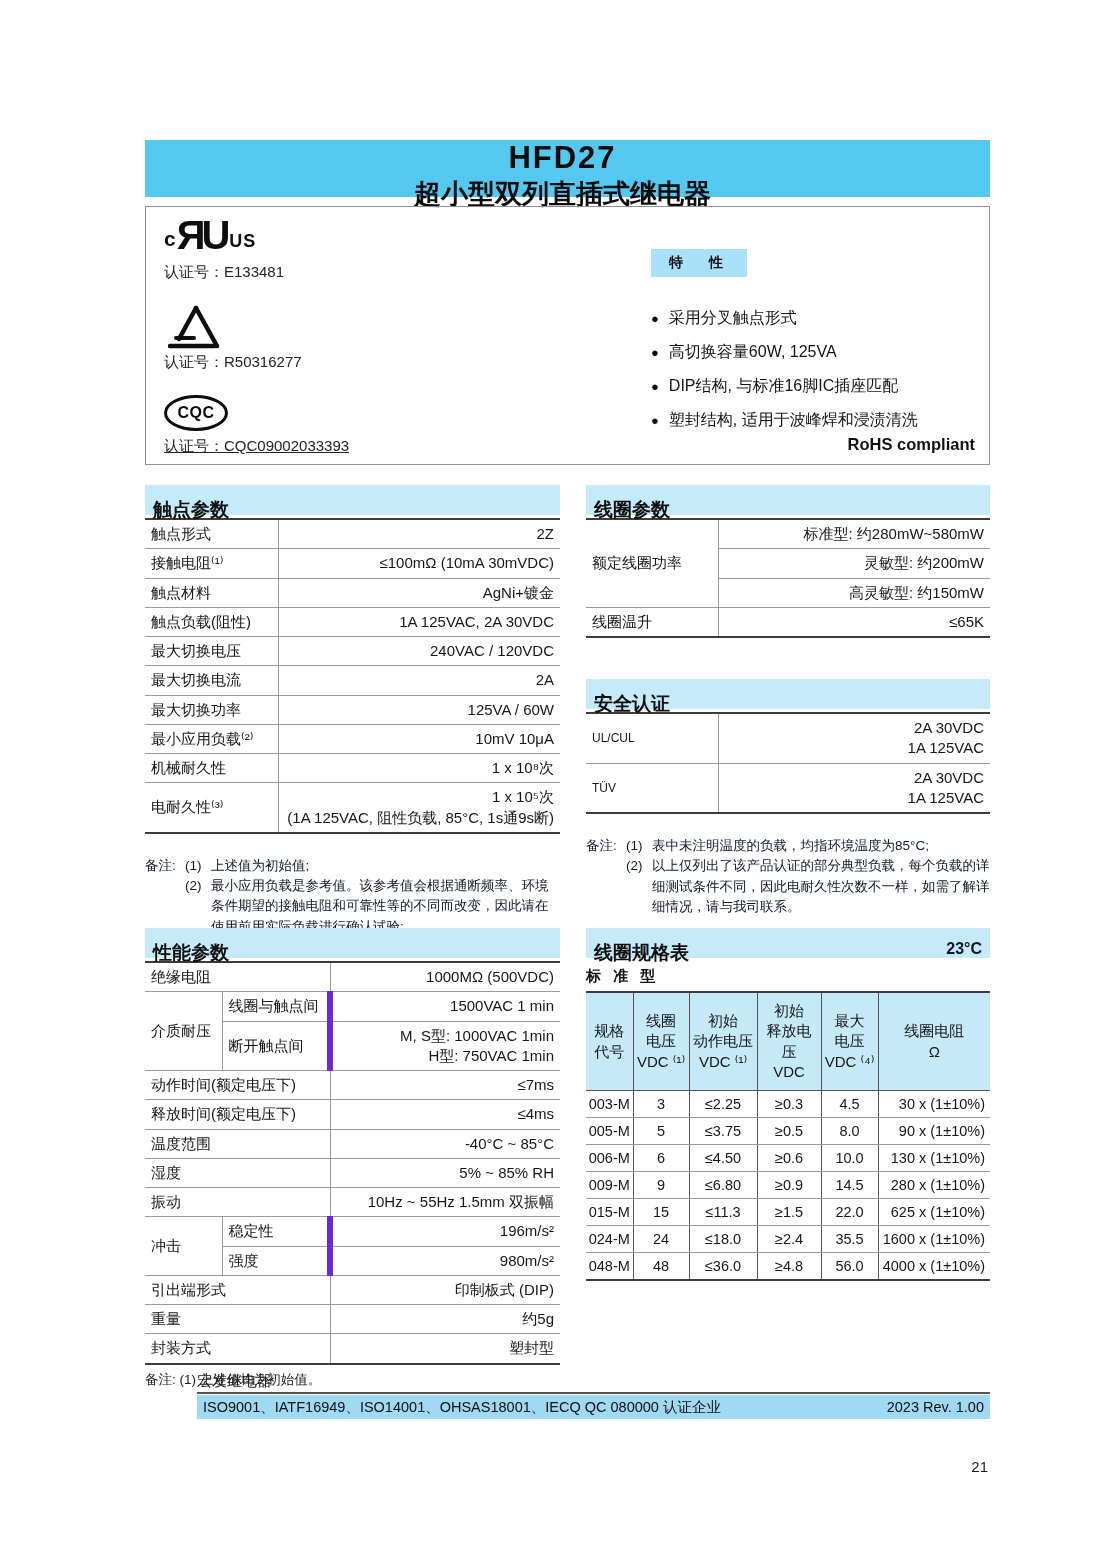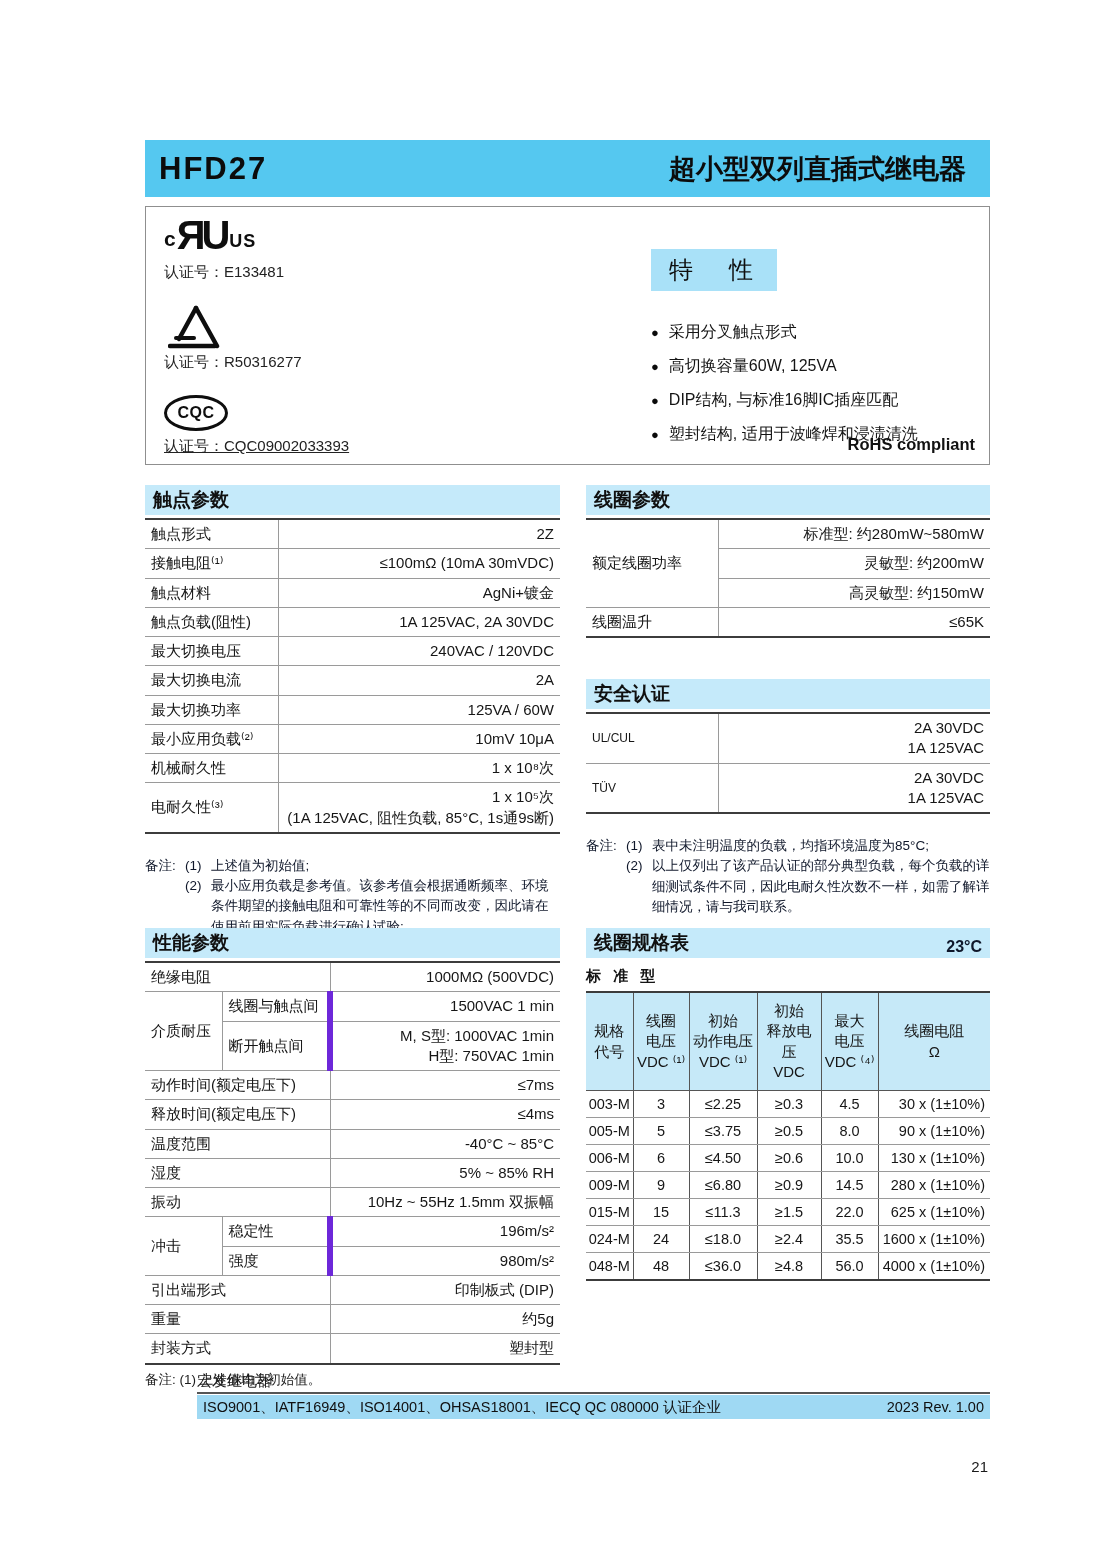--- a/index.html
+++ b/index.html
@@ -11,47 +11,47 @@
   }
   html,body{margin:0;padding:0;background:#ffffff;}
   body{width:1102px;height:1559px;position:relative;
        font-family:"Liberation Sans","DejaVu Sans",sans-serif;color:#1b1b1b;
        -webkit-font-smoothing:antialiased;}
   .abs{position:absolute;}
 
   
   .titlebar{left:145px;top:140px;width:845px;height:57px;background:var(--header_blue);
     display:flex;align-items:center;justify-content:space-between;box-sizing:border-box;
-    padding:0 24px 0 14px;}
+    padding:0 24px 0 14px;flex-direction:column;}
   .titlebar .model{font-size:31px;font-weight:bold;letter-spacing:2px;color:#0c0c0c;}
   .titlebar .title{font-size:27px;font-weight:bold;color:#0c0c0c;}
 
   
   .cert-box{left:145px;top:206px;width:845px;height:259px;border:1.5px solid #8f8f8f;box-sizing:border-box;}
   .cert-col{position:absolute;left:18px;top:0;width:420px;height:100%;}
   .cert-num{position:absolute;font-size:15px;color:#222;}
   .ul-mark{position:absolute;left:0;top:12px;display:flex;align-items:flex-end;color:#0e0e0e;}
   .ul-c{font-size:21px;font-weight:800;line-height:1;margin:0 1px 2px 0;}
   .ul-ru{font-size:40px;font-weight:800;line-height:0.8;letter-spacing:-4px;}
   .ul-us{font-size:18px;font-weight:800;line-height:1;margin:0 0 1px 3px;letter-spacing:1px;}
   .tuv-mark{position:absolute;left:4px;top:96px;}
   .cqc-mark{position:absolute;left:0;top:188px;width:64px;height:36px;border:3px solid #0e0e0e;
     border-radius:50%;display:flex;align-items:center;justify-content:center;box-sizing:border-box;
     font-size:16px;font-weight:800;letter-spacing:0.5px;color:#0e0e0e;}
   .feature-col{position:absolute;left:505px;top:0;right:12px;bottom:0;}
   .feature-heading{display:inline-block;margin-top:42px;background:var(--feature_label_blue);
-    padding:5px 18px;font-size:24px;font-weight:normal;letter-spacing:6px;color:#0e0e0e;}
+    padding:5px 18px;font-size:14px;font-weight:bold;letter-spacing:6px;color:#0e0e0e;}
   .feature-list{list-style:none;margin:24px 0 0 0;padding:0;}
   .feature-list li{display:flex;align-items:baseline;font-size:16px;line-height:33px;color:#141414;}
   .feature-list .bullet{font-size:13px;margin-right:10px;flex:none;color:#0a0a0a;}
   .rohs{position:absolute;right:2px;bottom:10px;font-size:16.5px;font-weight:bold;color:#111;}
 
   
-  .sec-head{height:30px;background:var(--section_bar_blue);display:flex;align-items:flex-end;
-    justify-content:space-between;box-sizing:border-box;padding:2px 8px;}
+  .sec-head{height:30px;background:var(--section_bar_blue);display:flex;align-items:flex-start;
+    justify-content:space-between;box-sizing:border-box;padding:12px 8px;}
   .sec-head .sec-title{font-size:19px;font-weight:bold;color:#101010;}
   .sec-head .sec-temp{font-size:16px;font-weight:bold;color:#0f172a;}
 
   
   table.ptable{width:100%;border-collapse:collapse;margin-top:3px;
     border-top:2px solid #3c3c3c;border-bottom:2px solid #3c3c3c;}
   table.ptable td{border-bottom:1px solid #9a9a9a;font-size:15px;padding:4px 6px;
     line-height:1.35;color:#161616;vertical-align:middle;}
   table.ptable td.lbl{border-right:1px solid #9a9a9a;text-align:left;}
   table.ptable td.lbl2{border-right:6px solid #6d28d9;text-align:left;}

